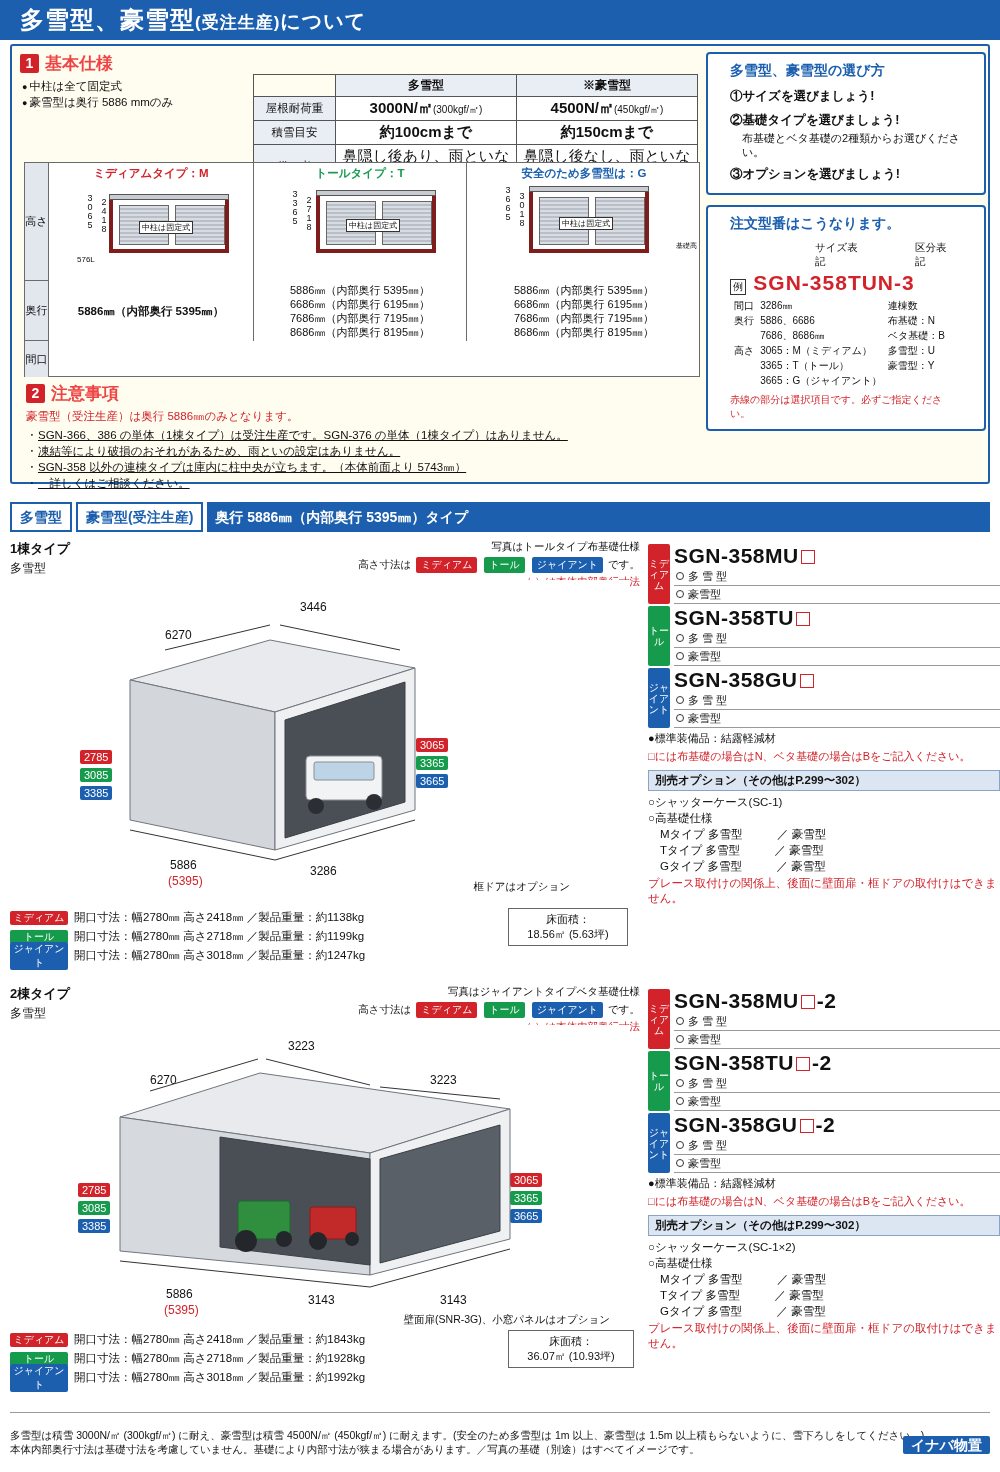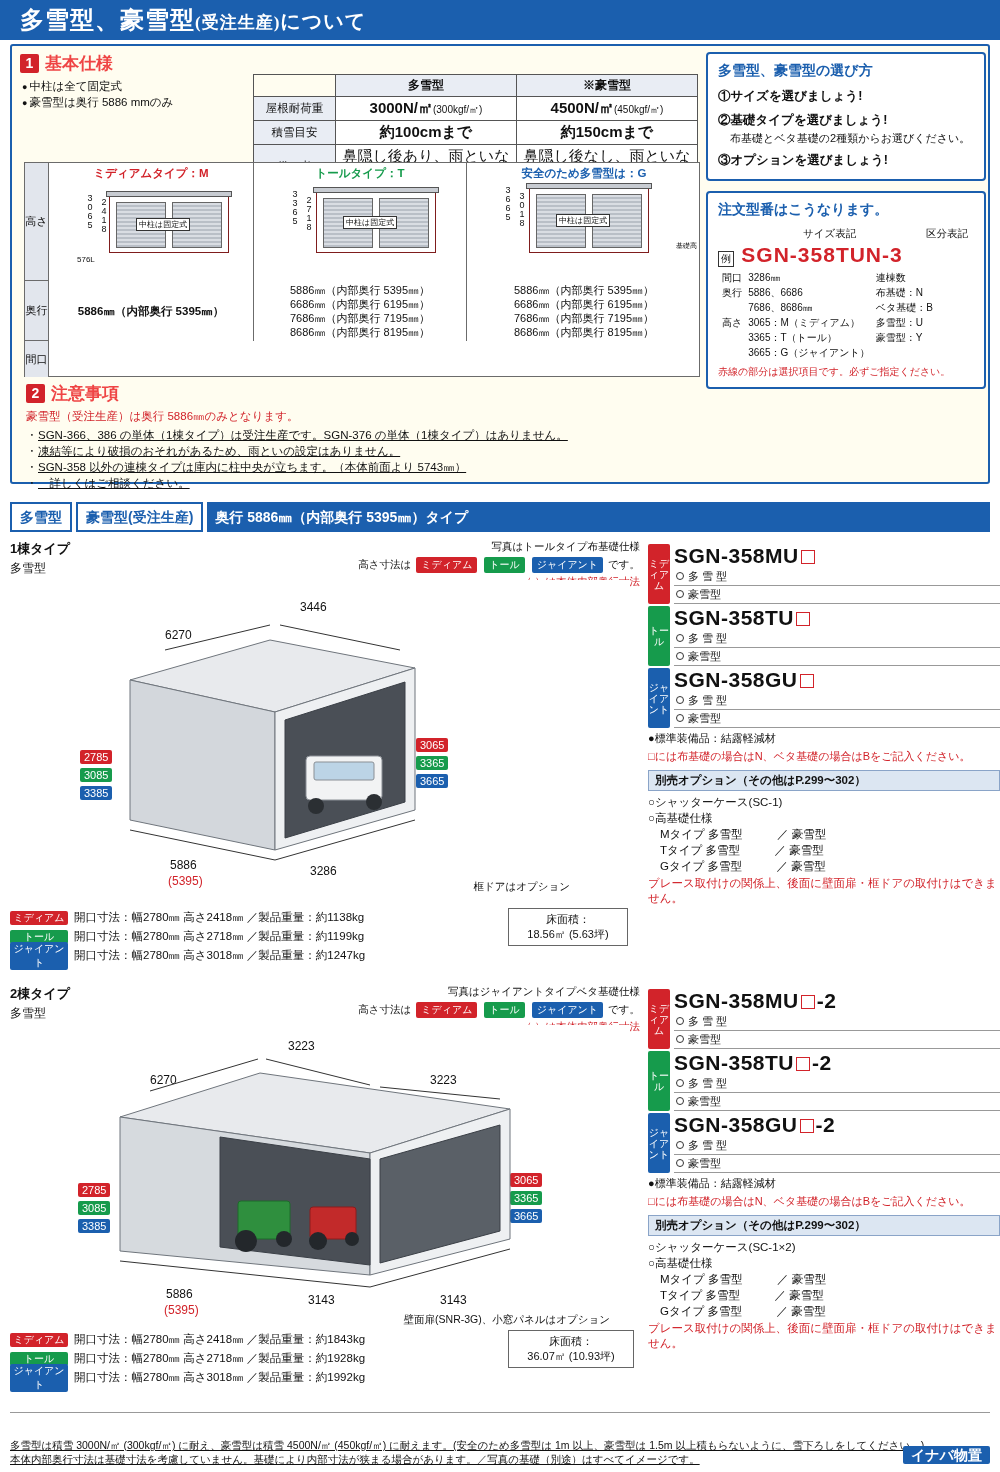--- a/index.html
+++ b/index.html
@@ -9,21 +9,20 @@
     font-family:"Liberation Sans", sans-serif;
     background:#ffffff; color:#111;
     font-size:12px;
   }
   .page { position:relative; width:1000px; height:1472px; }
 
   
   .topbar {
     position:absolute; left:0; top:0; width:1000px; height:40px;
     background:#1b5fae;
-    font-family:Liberation Serif, serif;
   }
   .topbar-inner {
     position:absolute; left:20px; top:4px; width:700px; height:32px;
     color:#fff; font-size:24px; font-weight:bold; letter-spacing:1px;
     line-height:32px;
   }
   .topbar-inner .paren { font-size:17px; }
   .topbar-inner .about { font-size:20px; }
 
   
@@ -71,21 +70,21 @@
   .dg-w { top:178px; height:36px; }
   .dg-cell { position:absolute; top:0; height:118px; border-right:1px solid #6b6b6b; }
   .dg-cell.last { border-right:none; }
   .dg-type {
     text-align:center; font-size:11.5px; font-weight:bold; margin-top:3px;
   }
   .dg-type .m { color:#d2232a; }
   .dg-type .t { color:#169b4c; }
   .dg-type .g { color:#1b5fae; }
 
-  .shed { position:absolute; border:1px solid #7f1d1d; background:#fff; }
+  .shed { position:absolute; border:4px solid #7f1d1d; background:#fff; }
   .shed .roof { position:absolute; left:-4px; top:-5px; right:-4px; height:6px; background:#c8ccd2; border:1px solid #555;}
   .shed .door { position:absolute; background:repeating-linear-gradient(to bottom,#d9dde3 0 2px,#b9bfc7 2px 4px); border:1px solid #666; }
   .shed .ctr { position:absolute; font-size:8px; background:#fff; border:1px solid #333; padding:0 2px; white-space:nowrap;}
   .vdim { position:absolute; font-size:9px; writing-mode:vertical-rl; text-orientation:upright; letter-spacing:-1px;}
 
   .dg-row2, .dg-row3 { position:absolute; left:24px; right:0; }
   .dg-row2 { top:118px; height:60px; }
   .dg-row3 { top:178px; height:36px; }
   .dg-sub { position:absolute; top:0; bottom:0; border-right:1px solid #6b6b6b; display:flex; flex-direction:column; align-items:center; justify-content:center; font-size:11px; line-height:14px;}
   .dg-sub.last { border-right:none; }
@@ -94,21 +93,21 @@
   
   .notes { position:absolute; left:6px; top:330px; width:676px; }
   .notes .warn { color:#d2232a; font-size:11.5px; margin:2px 0 3px 2px; }
   .notes ul { margin:0; padding-left:14px;text-decoration:underline; }
   .notes li { font-size:11.5px; line-height:16px; list-style:none; position:relative;}
   .notes li::before { content:"・"; position:absolute; left:-12px; }
 
   
   .rbox {
     border:2px solid #1b5fae; border-radius:4px; background:#fff;
-    padding:8px 10px;
+    padding:8px 22px;
   }
   .rbox h3 { margin:0 0 8px 0; font-size:14px; color:#1b5fae; font-weight:bold; }
   .rbox .step { font-size:12.5px; font-weight:bold; margin:7px 0 2px 0; }
   .rbox .sub { font-size:11px; line-height:14px; margin-left:12px; }
 
   .rbox2 { margin-top:10px; }
   .model-main { font-size:21px; font-weight:bold; letter-spacing:1px; color:#d2232a; }
   .ex { display:inline-block; font-size:10px; border:1px solid #333; padding:0 2px; vertical-align:middle; margin-right:4px;}
   .legend { font-size:10px; line-height:13px; margin-top:2px;}
   .legend td { font-size:10px; padding:0 2px; vertical-align:top;}
@@ -168,21 +167,21 @@
   .op-line { border-bottom:1px solid #999; font-size:11px; padding:1px 0 1px 2px;}
   .op-line .rad { display:inline-block; width:8px; height:8px; border:1px solid #333; border-radius:50%; margin-right:4px;}
   .op-note { font-size:11px; margin-top:3px; }
   .op-note.red { color:#d2232a; }
   .opt-hdr { background:#dce6f2; border:1px solid #8aa4c8; font-size:11.5px; font-weight:bold; padding:2px 6px; margin:6px 0 3px 0;}
   .opt-list { font-size:11.5px; line-height:16px;}
   .opt-list .ind { margin-left:12px; }
   .opt-warn { color:#d2232a; font-size:11.5px; line-height:15px; margin-top:2px;}
 
   
-  .footer { position:absolute; left:10px; bottom:6px; width:980px; font-size:10.5px; line-height:14px;text-decoration:underline;}
+  .footer { position:absolute; left:10px; bottom:16px; width:980px; font-size:10.5px; line-height:14px;}
   .logo {
     position:absolute; right:0; bottom:2px; background:#1b5fae; color:#fff;
     font-size:14px; font-weight:bold; padding:2px 8px; border-radius:2px;
   }
   .divider { position:absolute; left:10px; width:980px; border-top:1px solid #999; }
 </style>
 </head>
 <body>
 
 <div class="page">

